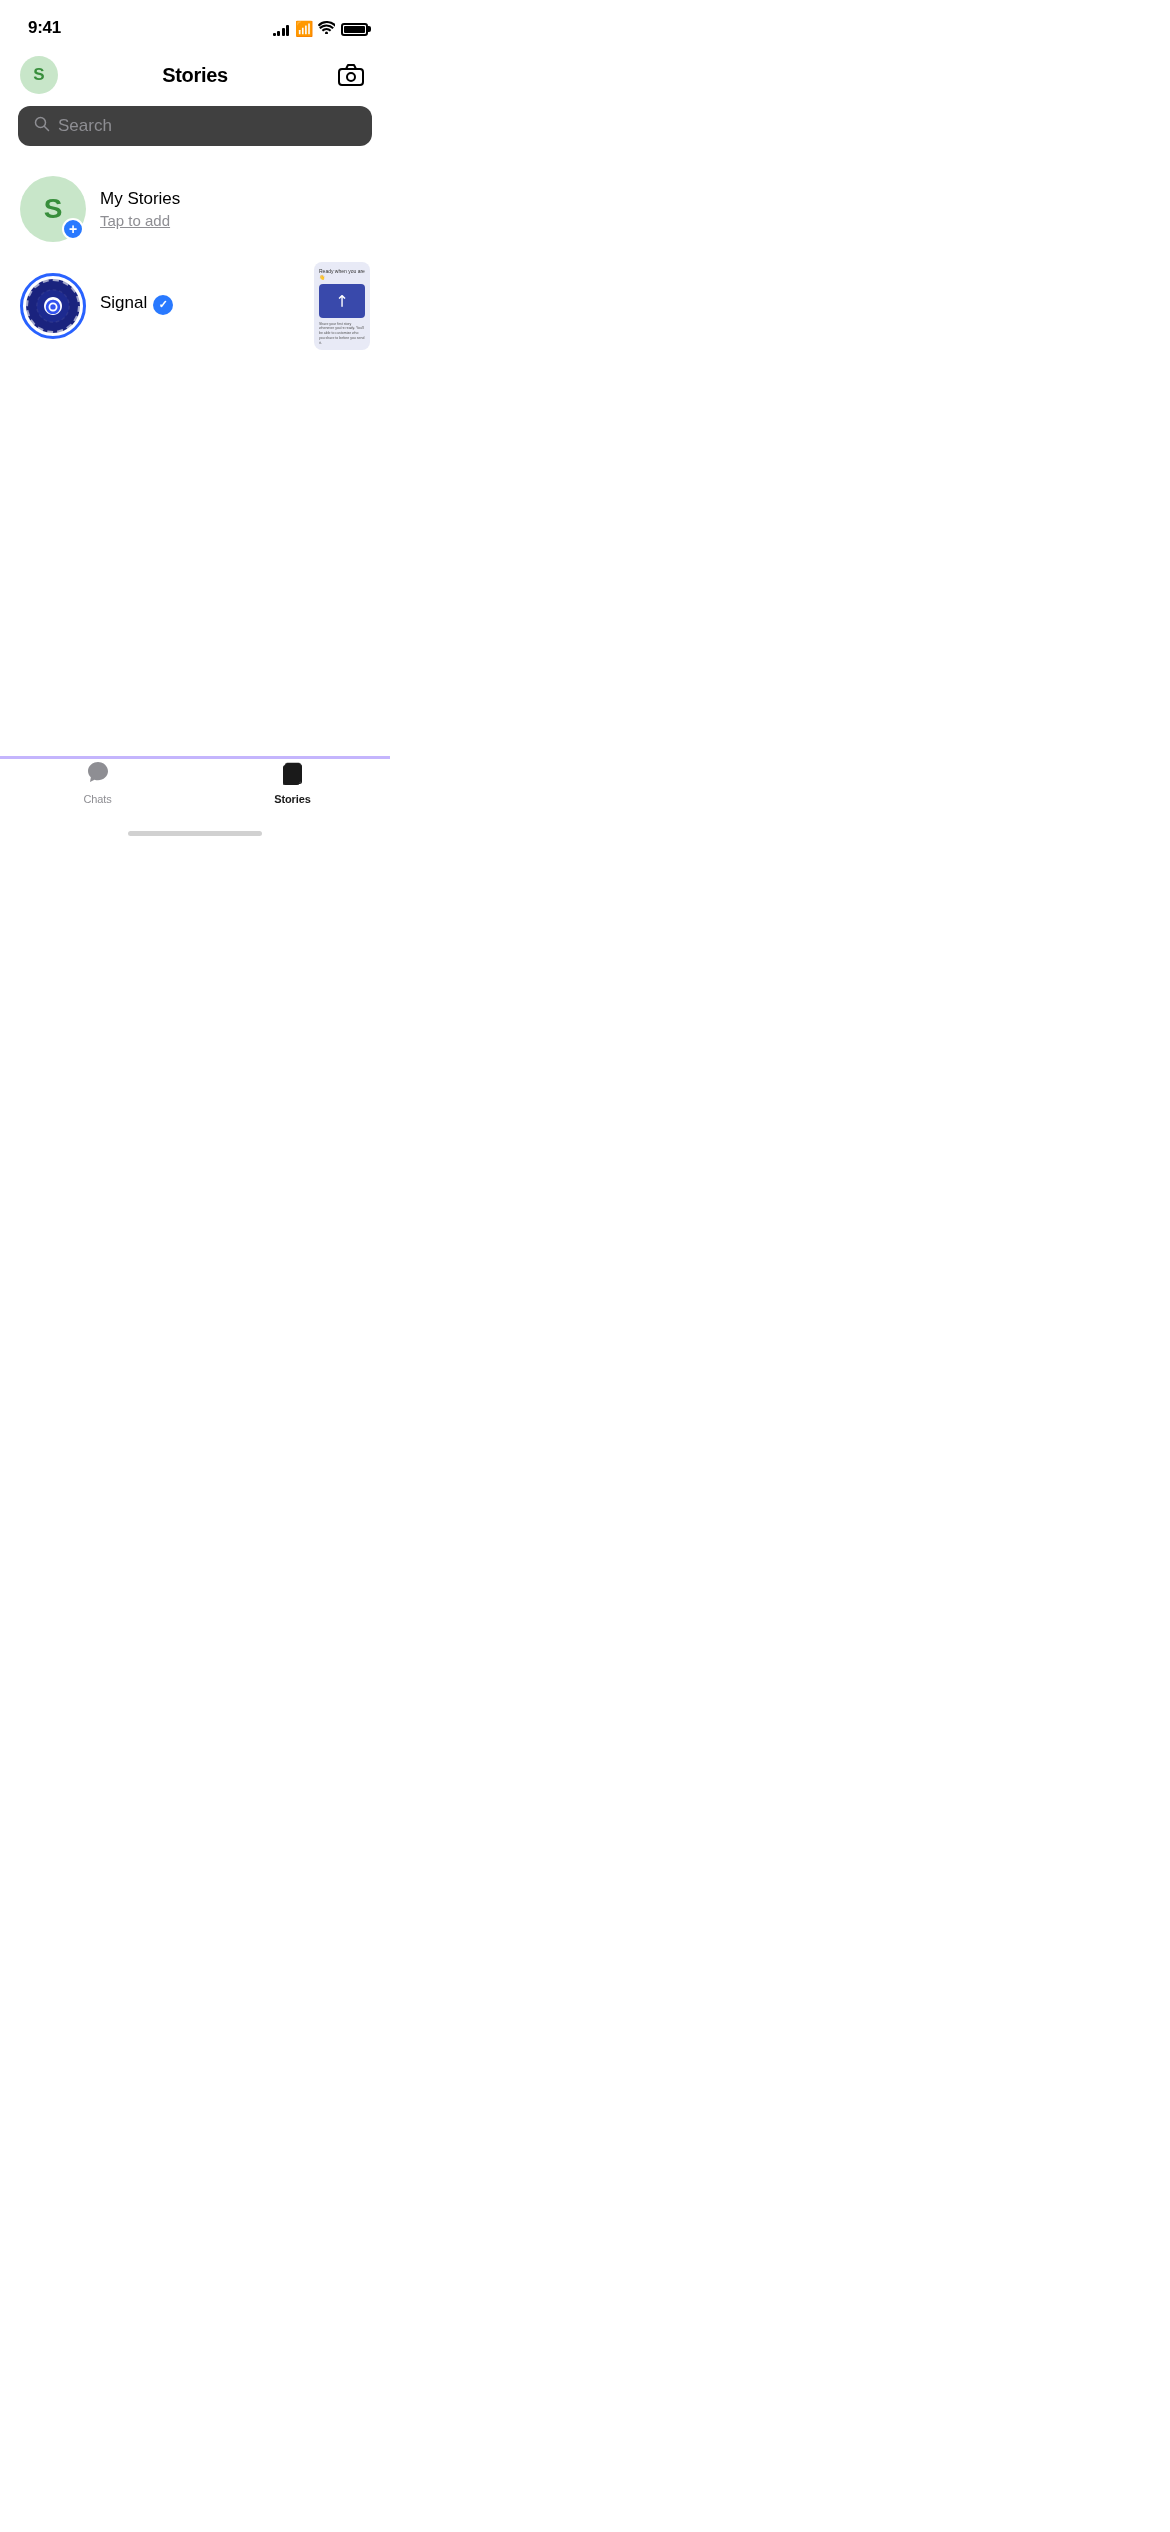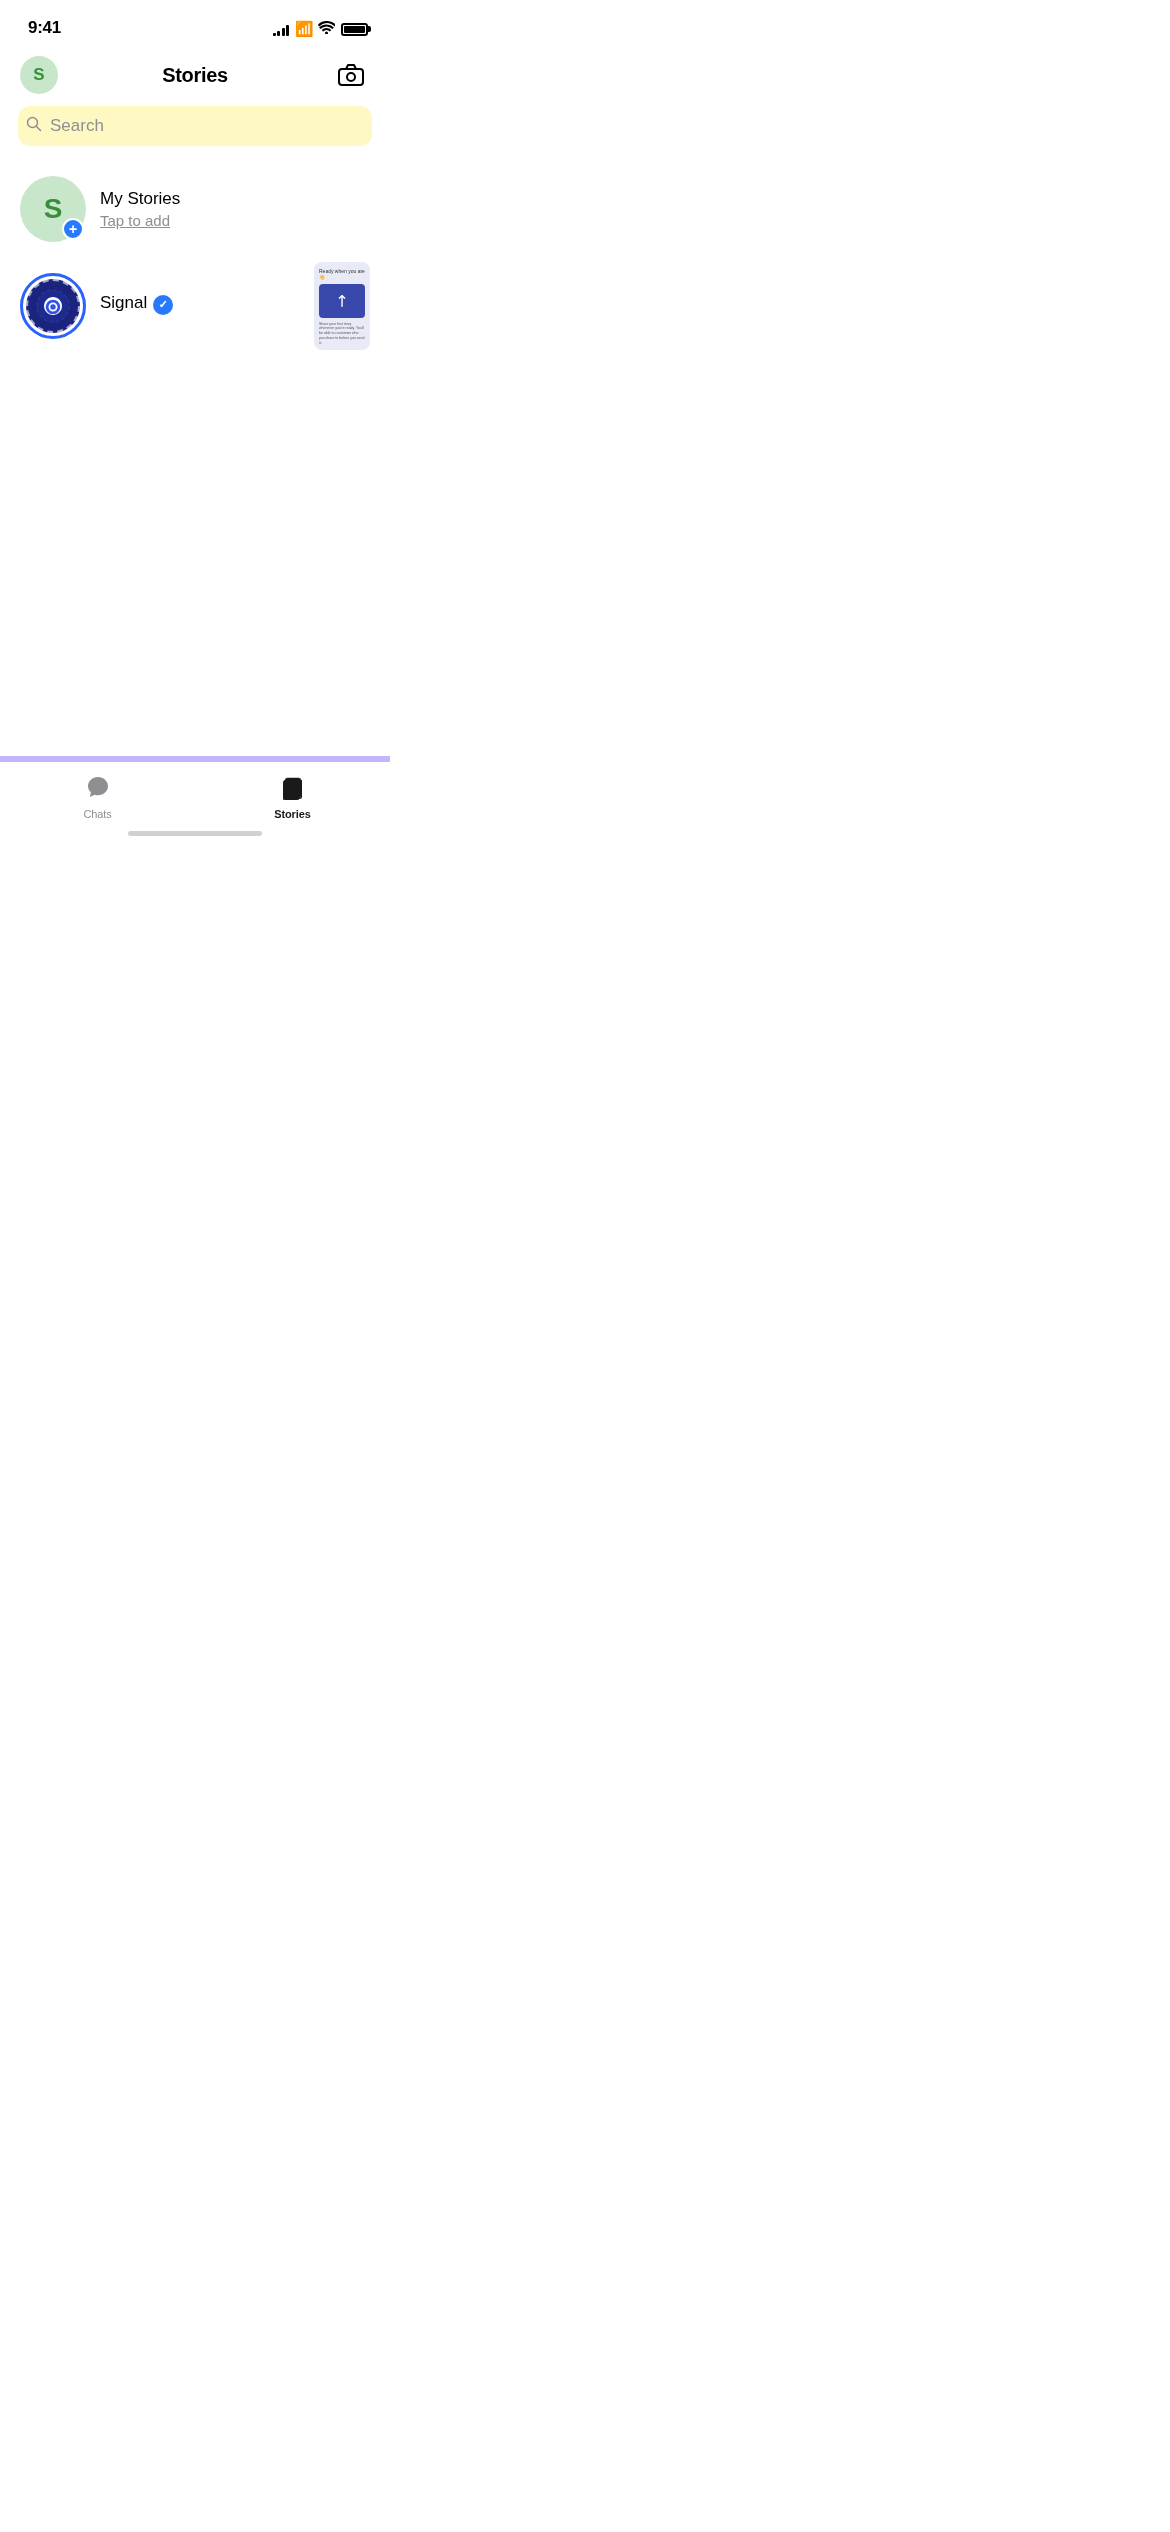--- a/index.html
+++ b/index.html
@@ -119,23 +119,23 @@
       width: 28px;
       height: 24px;
     }
 
     
     .search-container {
       padding: 0 18px 20px 18px;
     }
 
     .search-bar {
-      background: #fef9c3;
+      background: #404040;
       border-radius: 12px;
-      padding: 10px 8px;
+      padding: 10px 16px;
       display: flex;
       align-items: center;
       gap: 8px;
     }
 
     .search-icon-wrap {
       color: #8e8e93;
       font-size: 16px;
     }
 
@@ -310,24 +310,23 @@
     }
 
     
     .tab-bar {
       position: absolute;
       bottom: 0;
       left: 0;
       right: 0;
       height: 88px;
       background: #fff;
-      border-top: 6px solid #c4b5fd;
+      border-top: 3px solid #c4b5fd;
       display: flex;
       align-items: flex-start;
-      padding-top: 12px;
     }
 
     .tab-item {
       flex: 1;
       display: flex;
       flex-direction: column;
       align-items: center;
       gap: 4px;
     }
 

